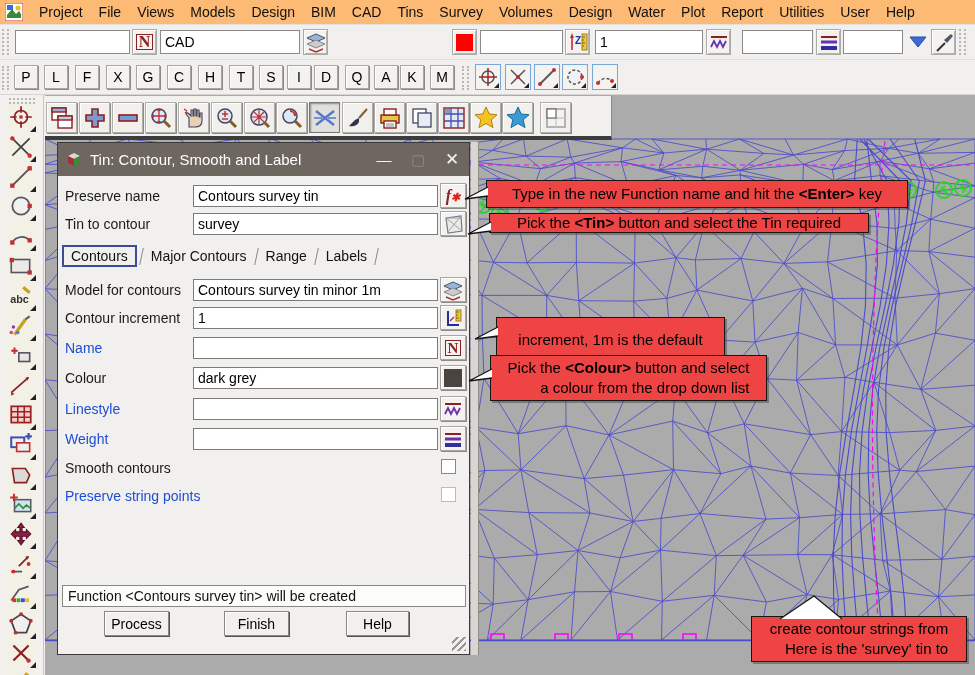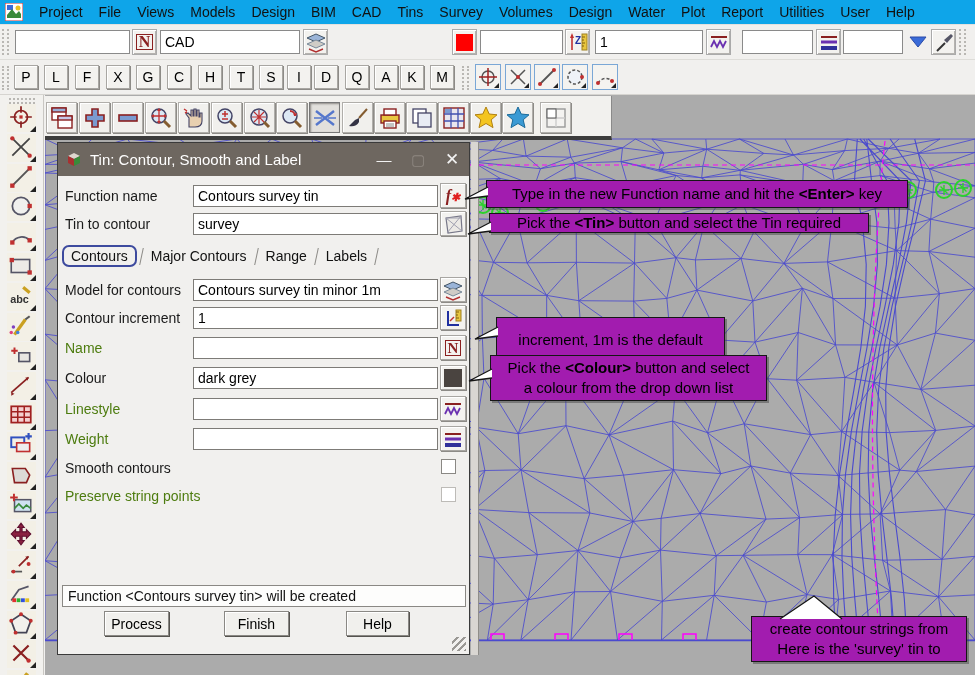--- a/index.html
+++ b/index.html
@@ -2,21 +2,21 @@
 <html><head>
 <meta charset="utf-8">
 <style>
   *{box-sizing:border-box;margin:0;padding:0}
   html,body{width:975px;height:675px;overflow:hidden}
   body{font-family:"Liberation Sans",sans-serif;font-size:14px;color:#111}
   #app{position:relative;width:975px;height:675px;background:#f1f0ee;overflow:hidden}
 
   
   .menubar{position:absolute;left:0;top:0;width:975px;height:25px;display:flex;align-items:center;
-    background:#0ea5e9;border-bottom:1px solid #e3e1de;white-space:nowrap;overflow:hidden;padding-left:3px}
+    background:#fdba74;border-bottom:1px solid #e3e1de;white-space:nowrap;overflow:hidden;padding-left:3px}
   .appicon{width:18px;height:18px;margin:0 8px 0 2px;flex:0 0 auto}
   .menu-item{padding:0 8px;cursor:default}
 
   .toolbar2{position:absolute;left:0;top:25px;width:975px;height:35px;background:#f1f0ee;border-bottom:1px solid #deddd9}
   .toolbar3{position:absolute;left:0;top:60px;width:975px;height:35px;background:#f1f0ee;border-bottom:1px solid #d6d4d0}
   .tb-input{position:absolute;top:5px;height:24px;border:1px solid #8a8a8a;background:#fff;font-size:14px;
     font-family:"Liberation Sans",sans-serif;padding:0 4px}
   .tb-btn{position:absolute;top:4px;width:25px;height:26px;background:#f3f2ef;border:1px solid #aaa;
     box-shadow:inset 1px 1px 0 #fff,inset -1px -1px 0 #b5b3af;display:flex;align-items:center;justify-content:center;cursor:pointer}
   .grip{position:absolute;width:7px;border-left:2px dotted #b9b7b3;border-right:2px dotted #b9b7b3;height:26px;top:4px}
@@ -43,41 +43,41 @@
 
   
   .dlg{position:absolute;left:57px;top:142px;width:413px;height:513px;background:#f1f0ee;border:1px solid #3a3a3a;z-index:5}
   .dlg-shadow{position:absolute;left:471px;top:142px;width:8px;height:513px;background:#d9d6d2;border-right:1px solid #8f8d89;z-index:4}
   .dlg-title{position:absolute;left:0;top:0;width:100%;height:33px;background:#6e6760;display:flex;align-items:center;color:#fff}
   .dlg-title .ttl{font-size:15px;margin-left:8px;flex:1}
   .dlg-ico{margin-left:8px;flex:0 0 auto}
   .cap-btn{width:34px;height:33px;display:flex;align-items:center;justify-content:center;font-size:15px;color:#f2f2f2;cursor:pointer}
   .cap-btn.max{color:#8f8881}
   .dlg-label{position:absolute;left:7px;font-size:14px;color:#1a1a1a;white-space:nowrap}
-  .dlg-label.dis{color:#4d7c0f}
+  .dlg-label.dis{color:#1d4ed8}
   .dlg-input{position:absolute;left:135px;width:245px;height:22px;border:1px solid #7d7b77;background:#fff;
     font-size:14px;font-family:"Liberation Sans",sans-serif;padding:0 4px}
   .dlg-btn{position:absolute;left:382px;width:26px;height:25px;background:#f3f2ef;border:1px solid #a8a6a2;
     box-shadow:inset 1px 1px 0 #fff,1px 1px 0 #8d8b87;display:flex;align-items:center;justify-content:center;cursor:pointer}
   .tabs{position:absolute;left:4px;top:100px;height:26px;display:flex;align-items:center}
   .tab{padding:2px 7px;cursor:pointer;white-space:nowrap}
   .tab.active{border:2px solid #3d4a9e;padding:1px 7px;margin-right:2px}
   .tabsep{width:1px;height:17px;background:#8a8884;margin:0 2px;transform:skewX(-12deg)}
   .cb{position:absolute;left:383px;width:15px;height:15px;background:#fff;border:1px solid #8a8884;cursor:pointer}
   .cb.dis{border-color:#bdbbb7;cursor:default}
   .statusbar{position:absolute;left:4px;top:442px;width:404px;height:22px;background:#fdfdfc;border:1px solid #8a8884;
     font-size:14px;line-height:20px;padding:0 5px;white-space:nowrap;overflow:hidden}
   .dlg-pushbtn{position:absolute;top:468px;height:25px;background:#f1f0ed;border:1px solid #8a8884;
     box-shadow:inset 1px 1px 0 #fff,1px 1px 0 #55534f;font-size:14px;font-family:"Liberation Sans",sans-serif;cursor:pointer}
   .gripper{position:absolute;right:3px;bottom:3px;width:14px;height:14px;
     background:repeating-linear-gradient(135deg,transparent 0 3px,#9a9894 3px 5px)}
 
   
-  .callout{position:absolute;background:#a21caf;border:1px solid #161616;box-shadow:2px 2px 0 rgba(60,60,60,.45);
-    z-index:8;display:flex;align-items:center;justify-content:center;text-align:center}
+  .callout{position:absolute;background:#ef4444;border:1px solid #161616;box-shadow:2px 2px 0 rgba(60,60,60,.45);
+    z-index:8;display:flex;align-items:center;justify-content:center;text-align:right}
   .co-text{font-size:15px;line-height:20px;white-space:nowrap;padding:2px 8px;color:#000}
   .tail{position:absolute;overflow:visible}
 </style>
 </head>
 <body>
 
 <div id="app">
 
   <div class="menubar">
     <svg class="appicon" viewBox="0 0 18 18">
@@ -570,37 +570,37 @@
         <path d="M8,1l6,3-6,3L2,4Z" fill="#ddd6ce"></path>
           <path d="M2,4v7l6,3V7Z" fill="#a83030"></path>
           <path d="M14,4v7l-6,3V7Z" fill="#3a8a3a"></path>
       </svg>
       <span class="ttl">Tin: Contour, Smooth and Label</span>
       <span class="cap-btn">—</span>
       <span class="cap-btn max">▢</span>
       <span class="cap-btn" style="font-size:17px">✕</span>
     </div>
 
-    <span class="dlg-label" style="top:45px">Function name</span>
+    <span class="dlg-label" style="top:45px">Preserve name</span>
     <input class="dlg-input" style="top: 42px;" value="Contours survey tin">
     <button class="dlg-btn" style="top:40px">
         <span style="font-family:'Liberation Serif',serif;font-style:italic;font-weight:bold;color:#8a2020;font-size:16px">f<span style="color:#e02020;font-size:11px">✱</span></span>
       </button>
 
     <span class="dlg-label" style="top:73px">Tin to contour</span>
     <input class="dlg-input" style="top: 70px;" value="survey">
     <button class="dlg-btn" style="top:68px">
       <svg width="22" height="22" viewBox="0 0 22 22">
           <path d="M4,5l15-2 1,15-14,2z" fill="#eceae6" stroke="#778" stroke-width="1.2"></path>
           <path d="M4,5L20,18M19,3L5,20M4,5l16,0" stroke="#99a" stroke-width="0.9"></path>
         </svg>
       </button>
 
     <div class="tabs" id="dlg-tabs">
-        <span class="tab active" style="border-color: rgb(61, 74, 158); border-radius: 7px;">Contours</span>
+        <span class="tab active" style="border-color: rgb(61, 74, 158);">Contours</span>
         <span class="tabsep"></span>
         <span class="tab">Major Contours</span>
         <span class="tabsep"></span>
         <span class="tab">Range</span>
         <span class="tabsep"></span>
         <span class="tab">Labels</span>
         <span class="tabsep"></span>
       </div>
 
     <span class="dlg-label" style="top:139px">Model for contours</span>

